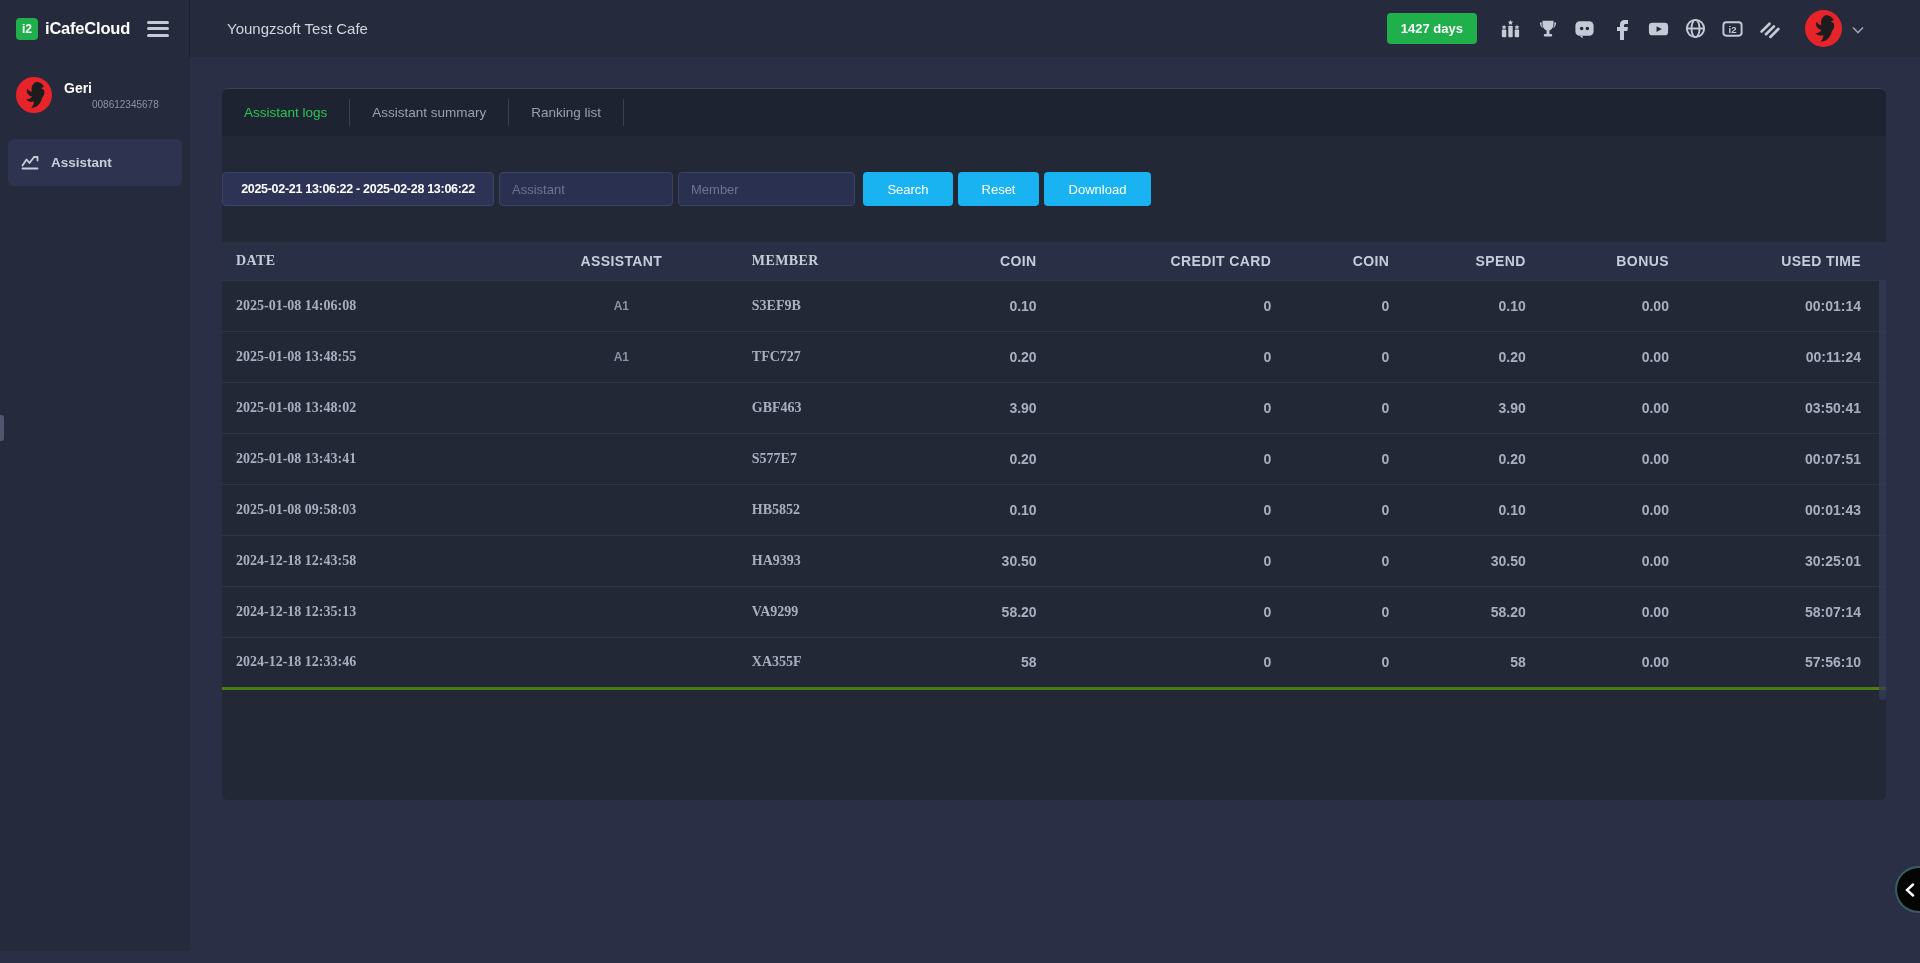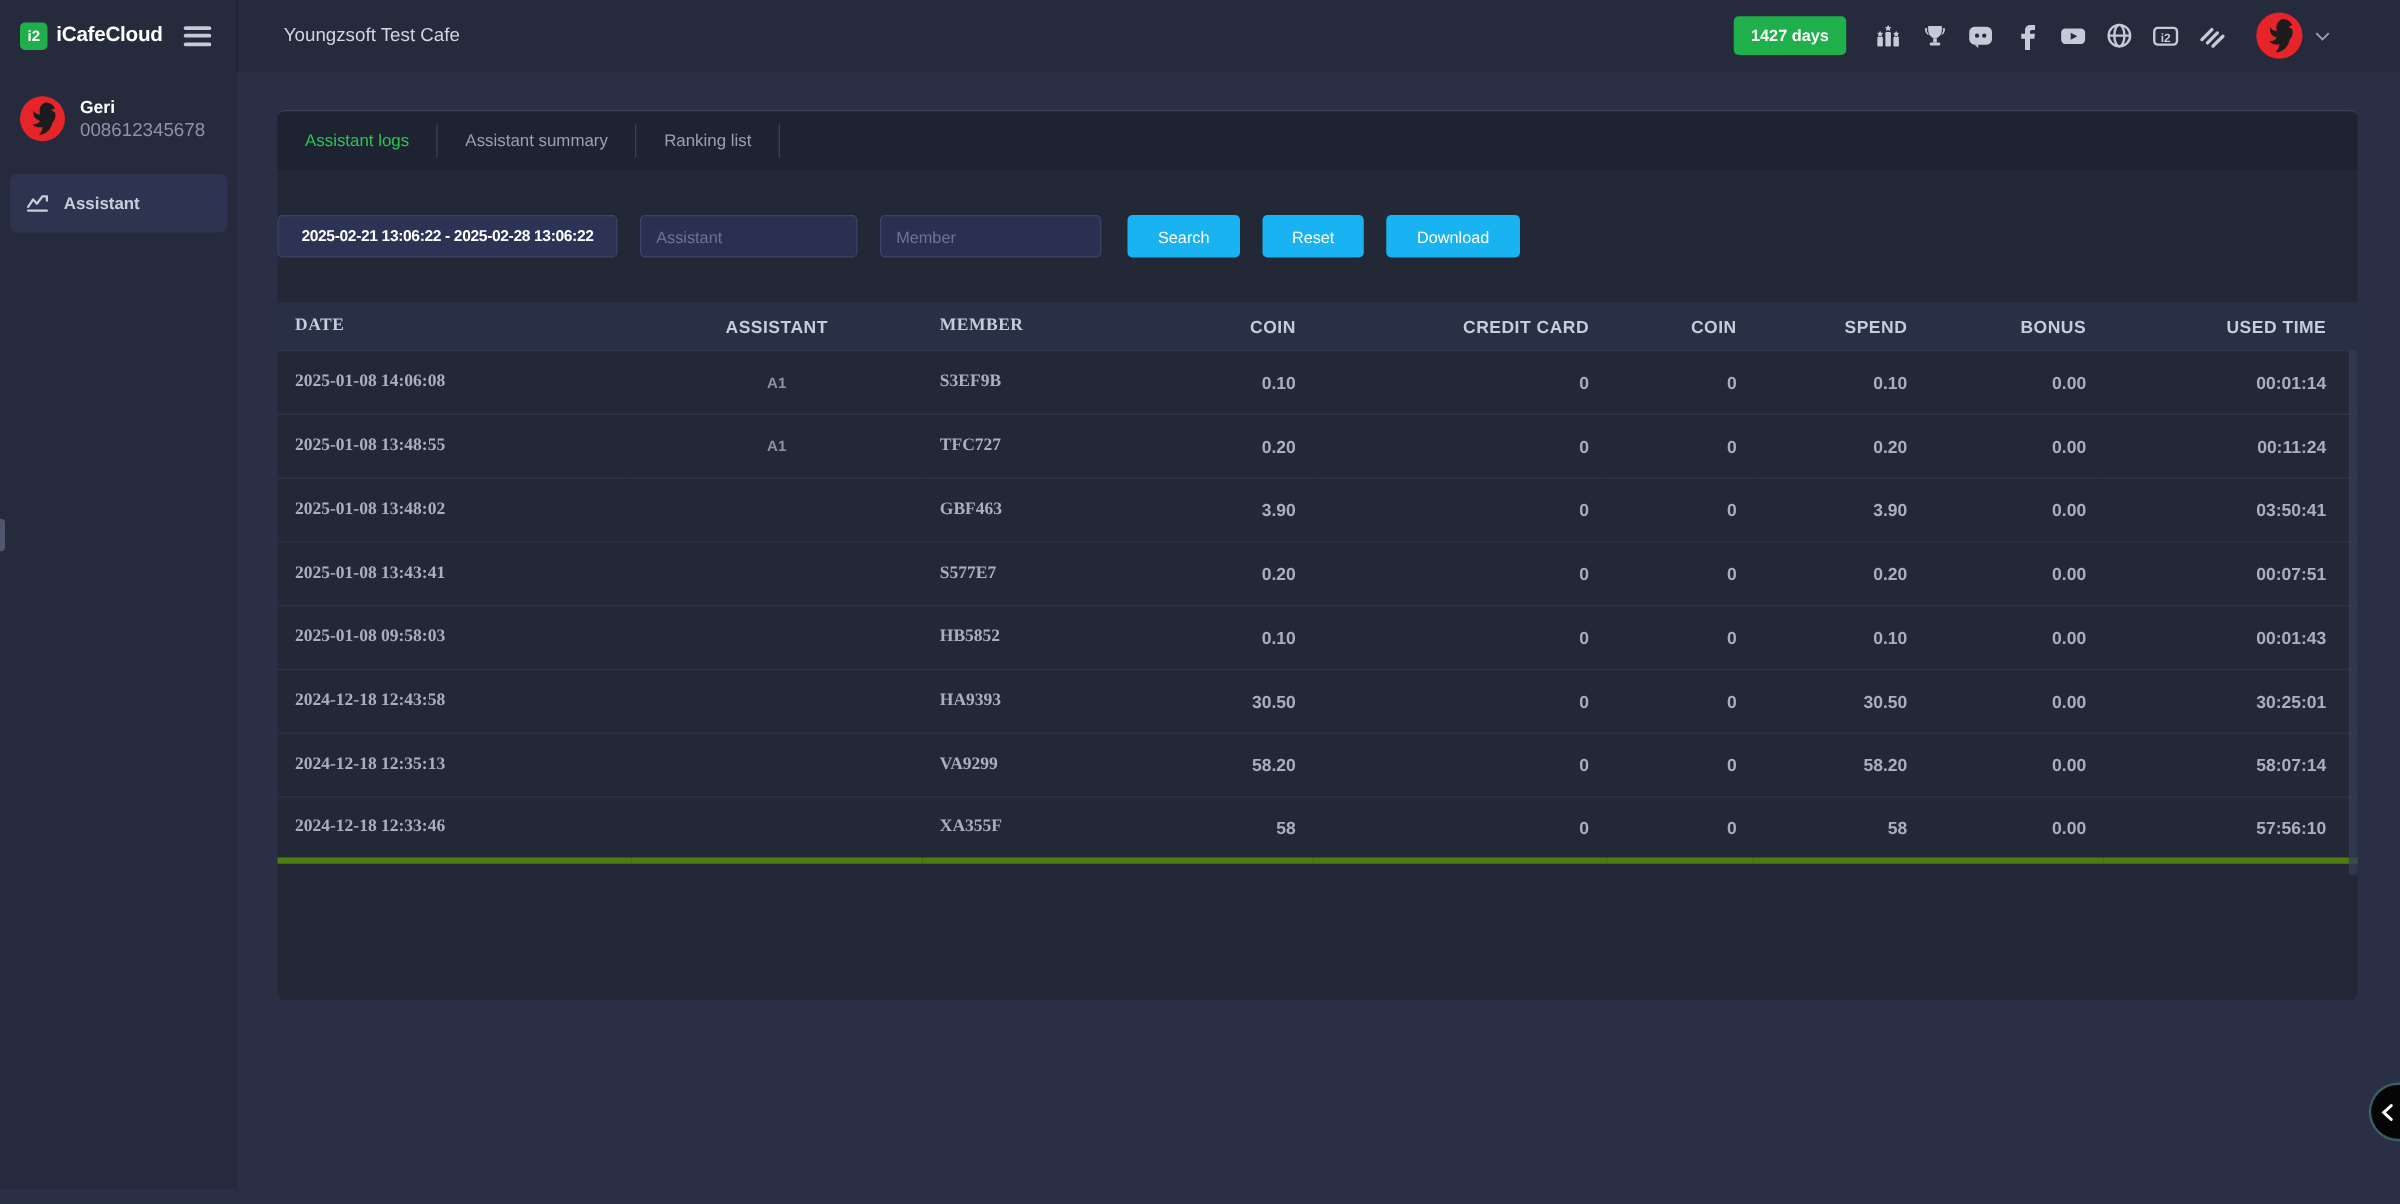--- a/index.html
+++ b/index.html
@@ -48,21 +48,21 @@
   .caret { color:#9aa0ae; cursor:pointer; margin-left:-4px; }
 
   
   .sidebar {
     position:absolute; top:57px; left:0; bottom:12px; width:190px;
     background:#252a3c; padding-top:20px; z-index:4;
   }
   .user-row { display:flex; align-items:center; gap:12px; padding:0 16px; margin-bottom:26px; }
   .avatar { width:36px; height:36px; }
   .user-name { font-size:14px; font-weight:700; color:#ffffff; }
-  .user-phone { font-size:15px; color:#8d93a6; margin-top:3px; }
+  .user-phone { font-size:10px; color:#8d93a6; margin-top:3px;margin-left:28px; }
   .nav-item {
     margin:0 8px; height:47px; border-radius:6px; background:#2e3450;
     display:flex; align-items:center; gap:12px; padding:0 13px;
     color:#c9cdd9; font-size:13.5px; font-weight:600; cursor:pointer;
   }
   .nav-item .icon { color:#c9cdd9; display:flex; }
 
   
   .main { position:absolute; left:190px; top:57px; right:0; bottom:0; background:#2a2f45; }
   .card {
@@ -70,21 +70,21 @@
     background:#232837; border-radius:6px;
   }
   .tabbar {
     height:48px; background:#1e2332; border-top:1px solid #3b415a;
     border-radius:6px 6px 0 0; display:flex; align-items:stretch;
   }
   .tab { display:flex; align-items:center; padding:0 22px; font-size:13.5px; color:#9aa0ae; cursor:pointer; }
   .tab.active { color:#2cc552; }
   .tab-sep { width:1px; background:#3a4156; margin:10px 0; }
 
-  .filters { display:flex; align-items:center; gap:18px; margin-top:36px; height:34px; }
+  .filters { display:flex; align-items:center; gap:5px; margin-top:36px; height:34px; }
   .filters input {
     height:34px; border-radius:4px; border:1px solid #3c4366;
     background:#2a3150; color:#cfd3e0; font-size:13px; padding:0 12px; outline:none;
     font-family:"Liberation Sans", sans-serif;
   }
   .filters input::placeholder { color:#6d7490; }
   .input-date {
     width:272px; background:#2d3355 !important; color:#ffffff !important;
     font-weight:700; font-size:12.5px !important; letter-spacing:-.3px; text-align:center; padding:0 6px !important;
   }
@@ -102,21 +102,21 @@
   .table-wrap { margin-top:36px; position:relative; }
   table { width:100%; border-collapse:collapse; table-layout:fixed; }
   thead th {
     height:38px; background:#293046; color:#c6ccda; font-size:14px; font-weight:700;
     letter-spacing:.4px; white-space:nowrap;
   }
   tbody td {
     height:51px; color:#a9afc0; font-size:14px; font-weight:700; white-space:nowrap;
   }
   tbody tr { border-top:1px solid #2e344c; }
-  tbody tr:last-child { border-bottom:5px solid #4d7c0f; }
+  tbody tr:last-child { border-bottom:3px solid #4d7c0f; }
   .al { text-align:left; padding-left:14px;font-family:Liberation Serif, serif; }
   .ac { text-align:center; }
   .ar { text-align:right; padding-right:14px; }
   th:last-child, td:last-child { padding-right:25px; }
   td.assistant-cell { font-size:12px; color:#8b92a7; }
 
   .scroll-thumb {
     position:absolute; right:0; top:38px; width:7px; height:420px;
     background:#363d59; border-radius:3px; opacity:.75; cursor:pointer;
   }

